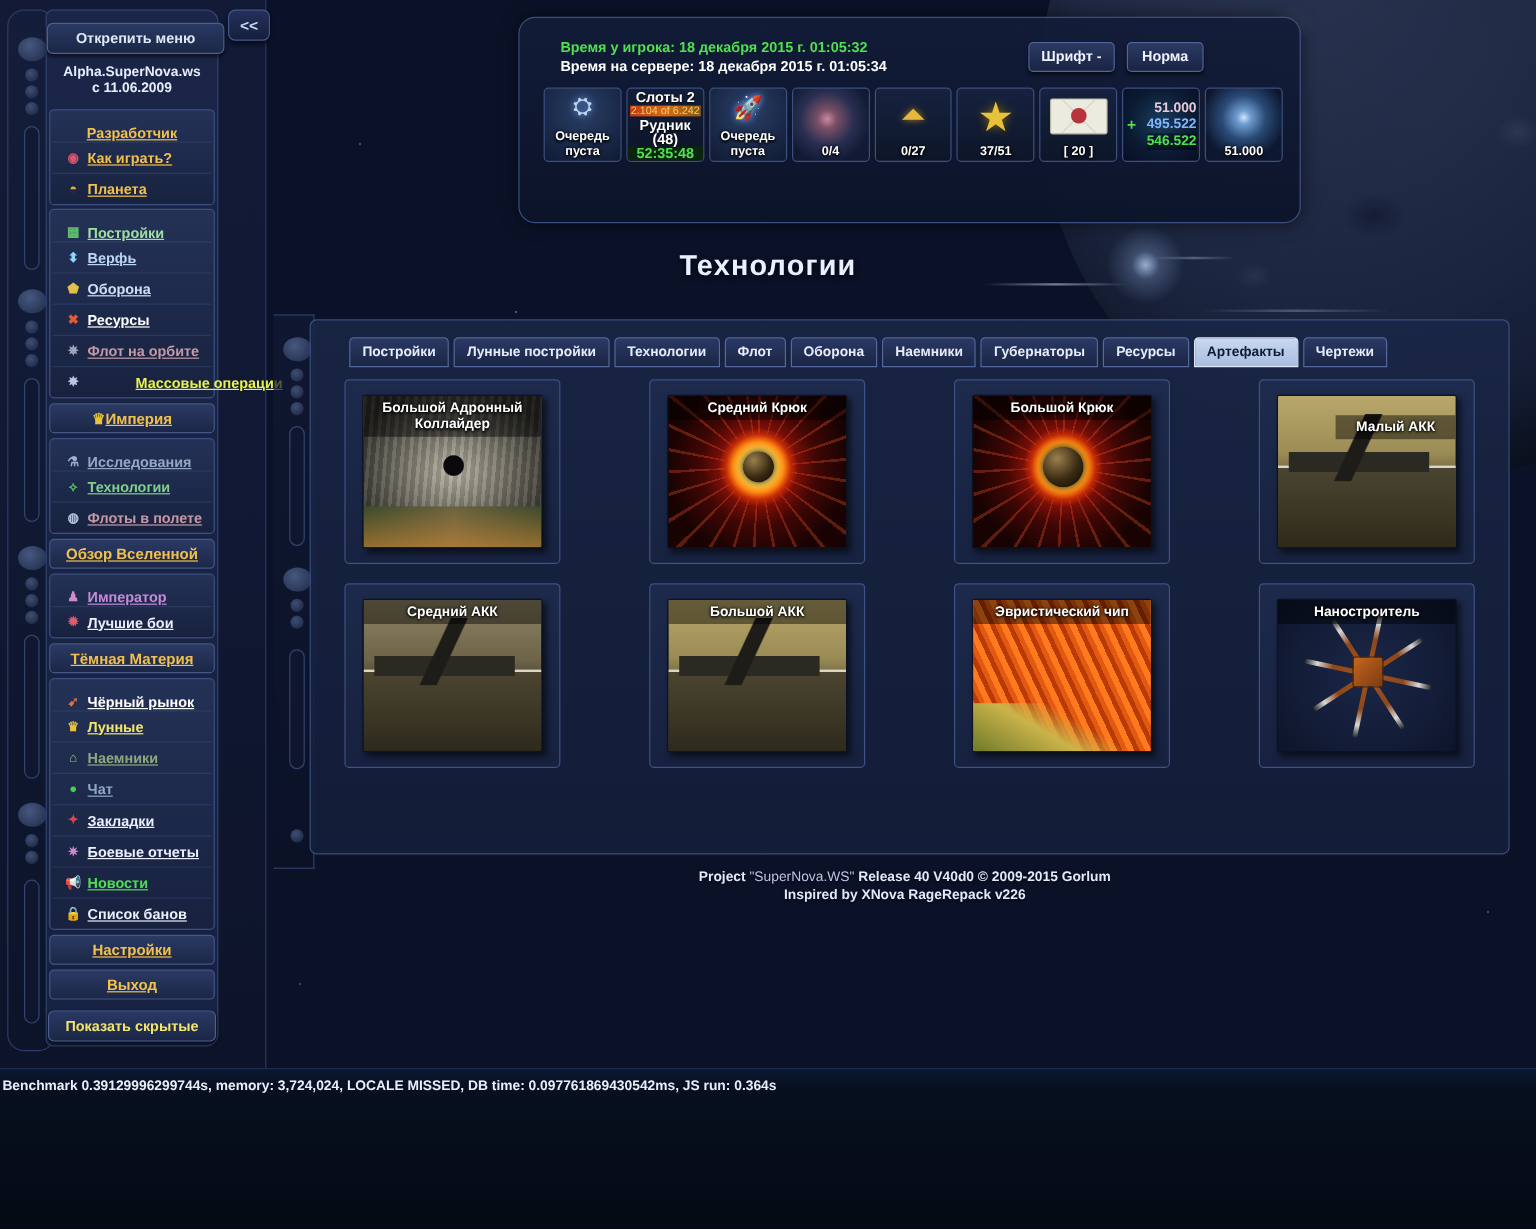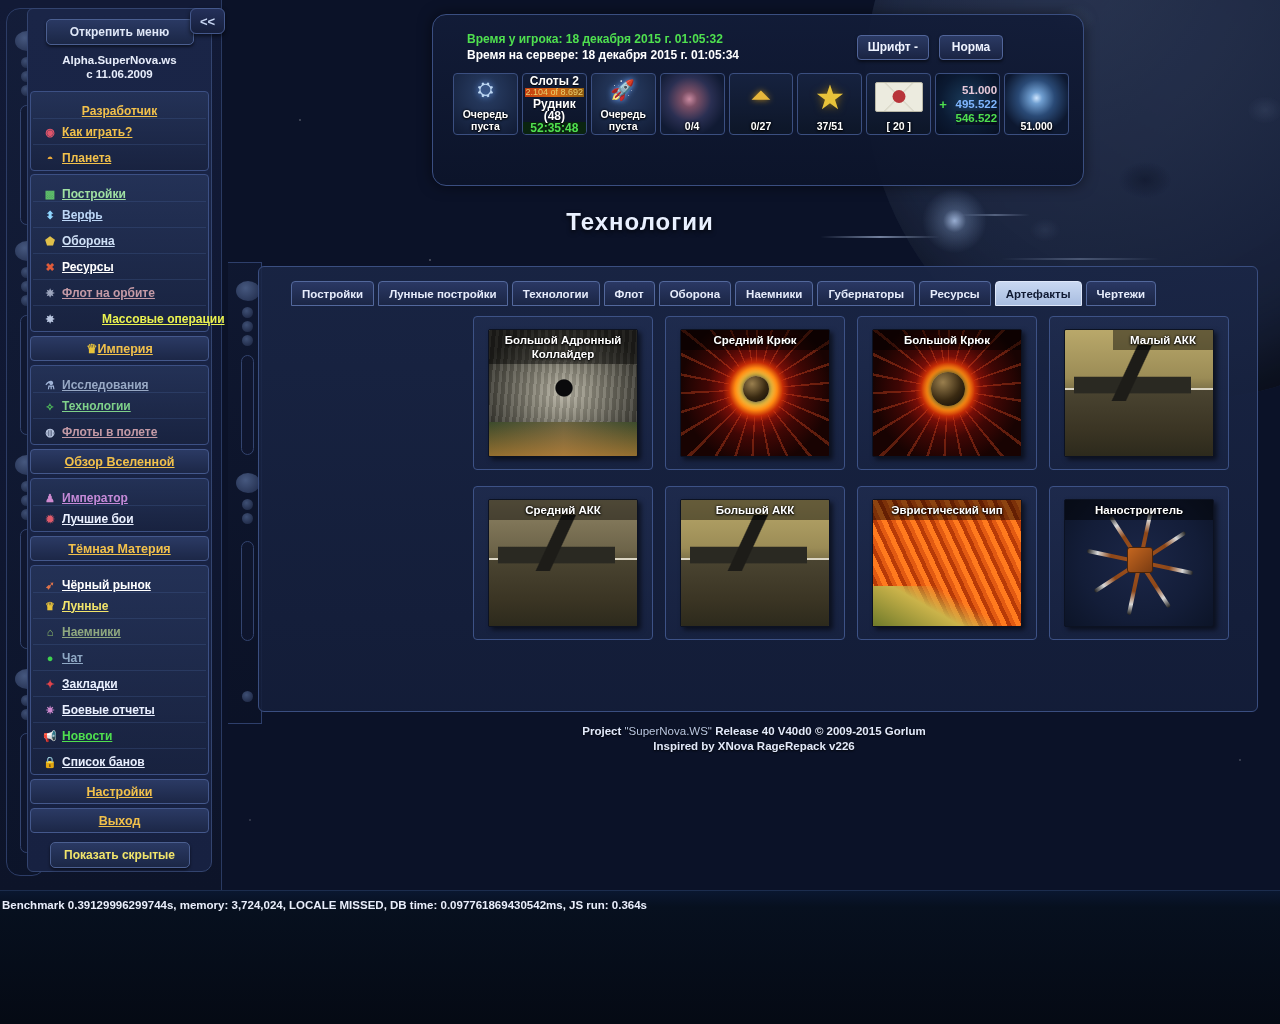--- a/index.html
+++ b/index.html
@@ -79,21 +79,21 @@
     background: linear-gradient(180deg, rgba(20,30,58,.8), rgba(12,20,42,.8));
   }
   .rail-node { position:absolute; left:8px; width:24px; height:20px; border-radius:50%;
     background: radial-gradient(circle at 40% 35%, #46587f, #1d2847); }
   .rail-dot { position:absolute; left:14px; width:11px; height:11px; border-radius:50%;
     background: radial-gradient(circle at 40% 35%, #3e4f74, #18213c); }
   .rail-slot { position:absolute; left:13px; width:13px; height:120px; border-radius:7px;
     border:1px solid #33446f; background: rgba(16,24,48,.6); }
 
   #sidebar {
-    position:absolute; left:27px; top:8px; width:185px; bottom:18px;
+    position:absolute; left:38px; top:8px; width:144px; bottom:18px;
     background: linear-gradient(180deg, #1a2547 0%, #172141 100%);
     border:1px solid #33446f; border-radius:6px 10px 10px 6px;
     padding:6px 0 0 0;
   }
 
   .sb-topbtn {
     margin:4px auto 2px auto; width:148px; height:26px;
     display:flex; align-items:center; justify-content:center;
     background: linear-gradient(180deg, #2a3963 0%, #1b2746 100%);
     border:1px solid #4b5f90; border-radius:5px;
@@ -253,21 +253,21 @@
   .tabs { display:flex; gap:4px; padding:14px 0 0 32px; }
   .tab {
     height:25px; padding:0 10px; display:flex; align-items:center;
     background: linear-gradient(180deg,#2a3864,#1b2645);
     border:1px solid #53689c; border-radius:4px 4px 0 0;
     color:#e6ecfb; font-size:11.5px; font-weight:bold; cursor:pointer; white-space:nowrap;
   }
   .tab.active { background: linear-gradient(180deg,#c9d8f2,#a8bde0); color:#101a33; border-color:#dfe8fa; }
 
   .cards-wrap { padding:10px 28px 0 28px; }
-  .cards-row { display:flex; justify-content:flex-end; gap:12px; }
+  .cards-row { display:flex; justify-content:space-between; gap:24px; }
   .card {
     border:1px solid #3d5286; border-radius:4px;
     background: linear-gradient(180deg, rgba(33,46,82,.7), rgba(24,35,66,.7));
     padding:12px 14px; cursor:pointer;
   }
   .card-inner {
     width:150px; border:1px solid #0c1222; border-radius:2px;
     box-shadow: 3px 3px 5px rgba(0,0,0,.55);
     overflow:hidden; background:#0b0f1c;
   }
@@ -545,21 +545,21 @@
             <span class="icon-ship">⛭</span>
             <div class="cap">
               <div>Очередь</div>
               <div>пуста</div>
             </div>
           </div>
           <div class="tile slots">
             <div style="width:100%;">
               <div class="slot-line slot-white">Слоты 2</div>
               <div class="slot-bar">
-                <span>2.104 of 8.692</span>
+                <span>2.104 of 6.242</span>
               </div>
               <div class="slot-line slot-white">Рудник</div>
               <div class="slot-line slot-white">(48)</div>
               <div class="slot-line slot-green">52:35:48</div>
             </div>
           </div>
           <div class="tile queue">
             <span class="icon-ship">🚀</span>
             <div class="cap">
               <div>Очередь</div>
@@ -669,21 +669,21 @@
                 <div style="position: relative;">
                   <div class="card-img art-hook big" style="margin-top: 0px;"></div>
                   <div class="card-title" style="position: absolute; left: 0px; right: 0px; top: 0px;">Большой Крюк</div>
                 </div>
               </div>
             </div>
             <div class="card">
               <div class="card-inner">
                 <div style="position: relative;">
                   <div class="card-img art-akk" style="margin-top: 0px;"></div>
-                  <div class="card-title" style="position: absolute; left: 0px; right: 0px; top: 0px; margin-left: 48px;">Малый АКК</div>
+                  <div class="card-title" style="position: absolute; left: 0px; right: 0px; top: 16px; margin-left: 48px;">Малый АКК</div>
                 </div>
               </div>
             </div>
           </div>
         <div class="cards-row" style="margin-top:16px;" id="row2">
             <div class="card">
               <div class="card-inner">
                 <div style="position: relative;">
                   <div class="card-img art-akk dark" style="margin-top: 0px;"></div>
                   <div class="card-title" style="position: absolute; left: 0px; right: 0px; top: 0px;">Средний АКК</div>

